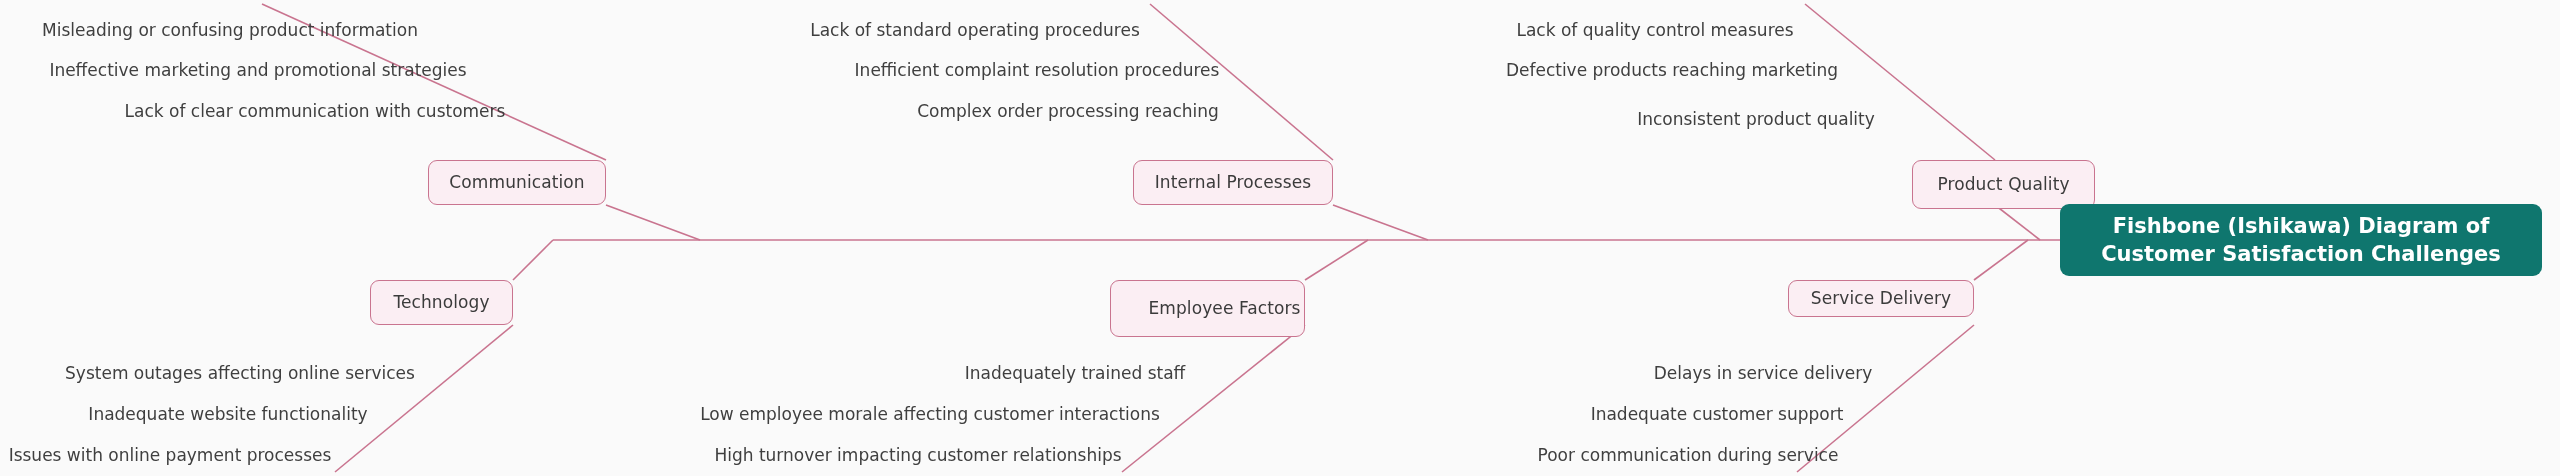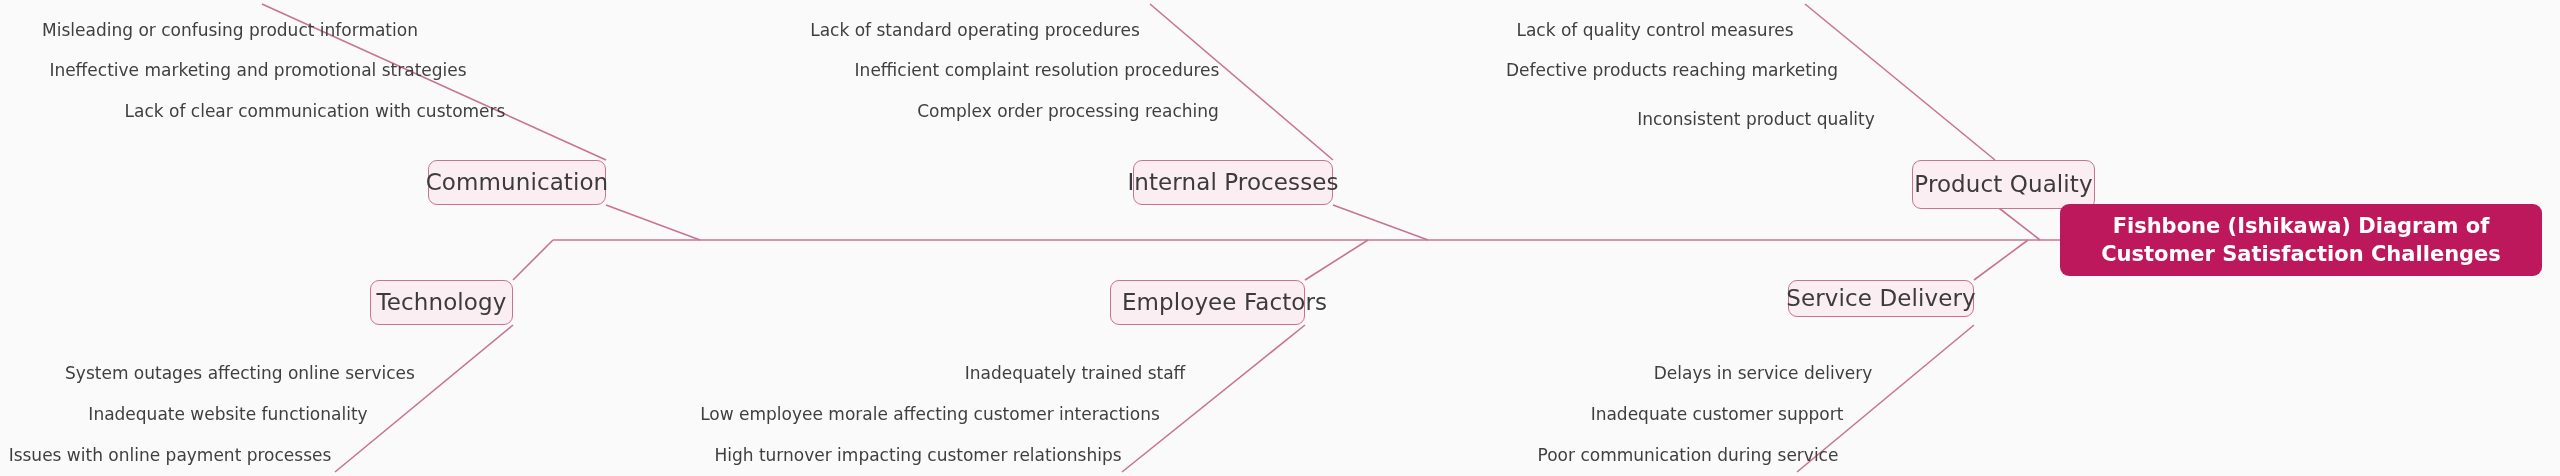--- a/index.html
+++ b/index.html
@@ -24,21 +24,21 @@
     pointer-events: none;
   }
   .cat-box {
     position: absolute;
     box-sizing: border-box;
     background: #fbeef3;
     border: 1.6px solid #c97architect;
     border: 1.6px solid #c9748f;
     border-radius: 9px;
     color: #3b3b3b;
-    font-size: 23px;
+    font-size: 17px;
     line-height: 1;
     display: flex;
     align-items: center;
     justify-content: center;
     white-space: nowrap;
     letter-spacing: 0.1px;
   }
   .cause-label {
     position: absolute;
     color: #3f3f3f;
@@ -47,21 +47,21 @@
     white-space: nowrap;
     transform: translate(-50%, -50%);
   }
   #title-box {
     position: absolute;
     left: 2060px;
     top: 204px;
     width: 482px;
     height: 72px;
     box-sizing: border-box;
-    background: #be185d;
+    background: #0f766e;
     border-radius: 9px;
     color: #ffffff;
     font-size: 21px;
     font-weight: bold;
     line-height: 1.35;
     display: flex;
     align-items: center;
     justify-content: center;
     text-align: center;
     padding: 0 22px;
@@ -86,21 +86,21 @@
       <line x1="513" y1="325" x2="335" y2="472" stroke="#c9748f" stroke-width="1.6"></line>
       <line x1="1305" y1="325" x2="1122" y2="472" stroke="#c9748f" stroke-width="1.6"></line>
       <line x1="1974" y1="325" x2="1797" y2="472" stroke="#c9748f" stroke-width="1.6"></line>
     </svg>
 
   <div id="boxes-layer">
       <div class="cat-box" style="left: 428px; top: 160px; width: 178px; height: 45px;">Communication</div>
       <div class="cat-box" style="left: 1133px; top: 160px; width: 200px; height: 45px;">Internal Processes</div>
       <div class="cat-box" style="left: 1912px; top: 160px; width: 183px; height: 49px;">Product Quality</div>
       <div class="cat-box" style="left: 370px; top: 280px; width: 143px; height: 45px;">Technology</div>
-      <div class="cat-box" style="left: 1110px; top: 280px; width: 195px; height: 45px; padding-left: 34px;">Employee Factors</div>
+      <div class="cat-box" style="left: 1110px; top: 280px; width: 195px; height: 57px; padding-left: 34px;">Employee Factors</div>
       <div class="cat-box" style="left: 1788px; top: 280px; width: 186px; height: 37px;">Service Delivery</div>
     </div>
   <div id="causes-layer">
       <div class="cause-label" style="left: 230px; top: 30px;">Misleading or confusing product information</div>
       <div class="cause-label" style="left: 258px; top: 70px;">Ineffective marketing and promotional strategies</div>
       <div class="cause-label" style="left: 315px; top: 111px;">Lack of clear communication with customers</div>
       <div class="cause-label" style="left: 975px; top: 30px;">Lack of standard operating procedures</div>
       <div class="cause-label" style="left: 1001px; top: 70px; margin-left: 36px;">Inefficient complaint resolution procedures</div>
       <div class="cause-label" style="left: 1068px; top: 111px;">Complex order processing reaching</div>
       <div class="cause-label" style="left: 1655px; top: 30px;">Lack of quality control measures</div>

